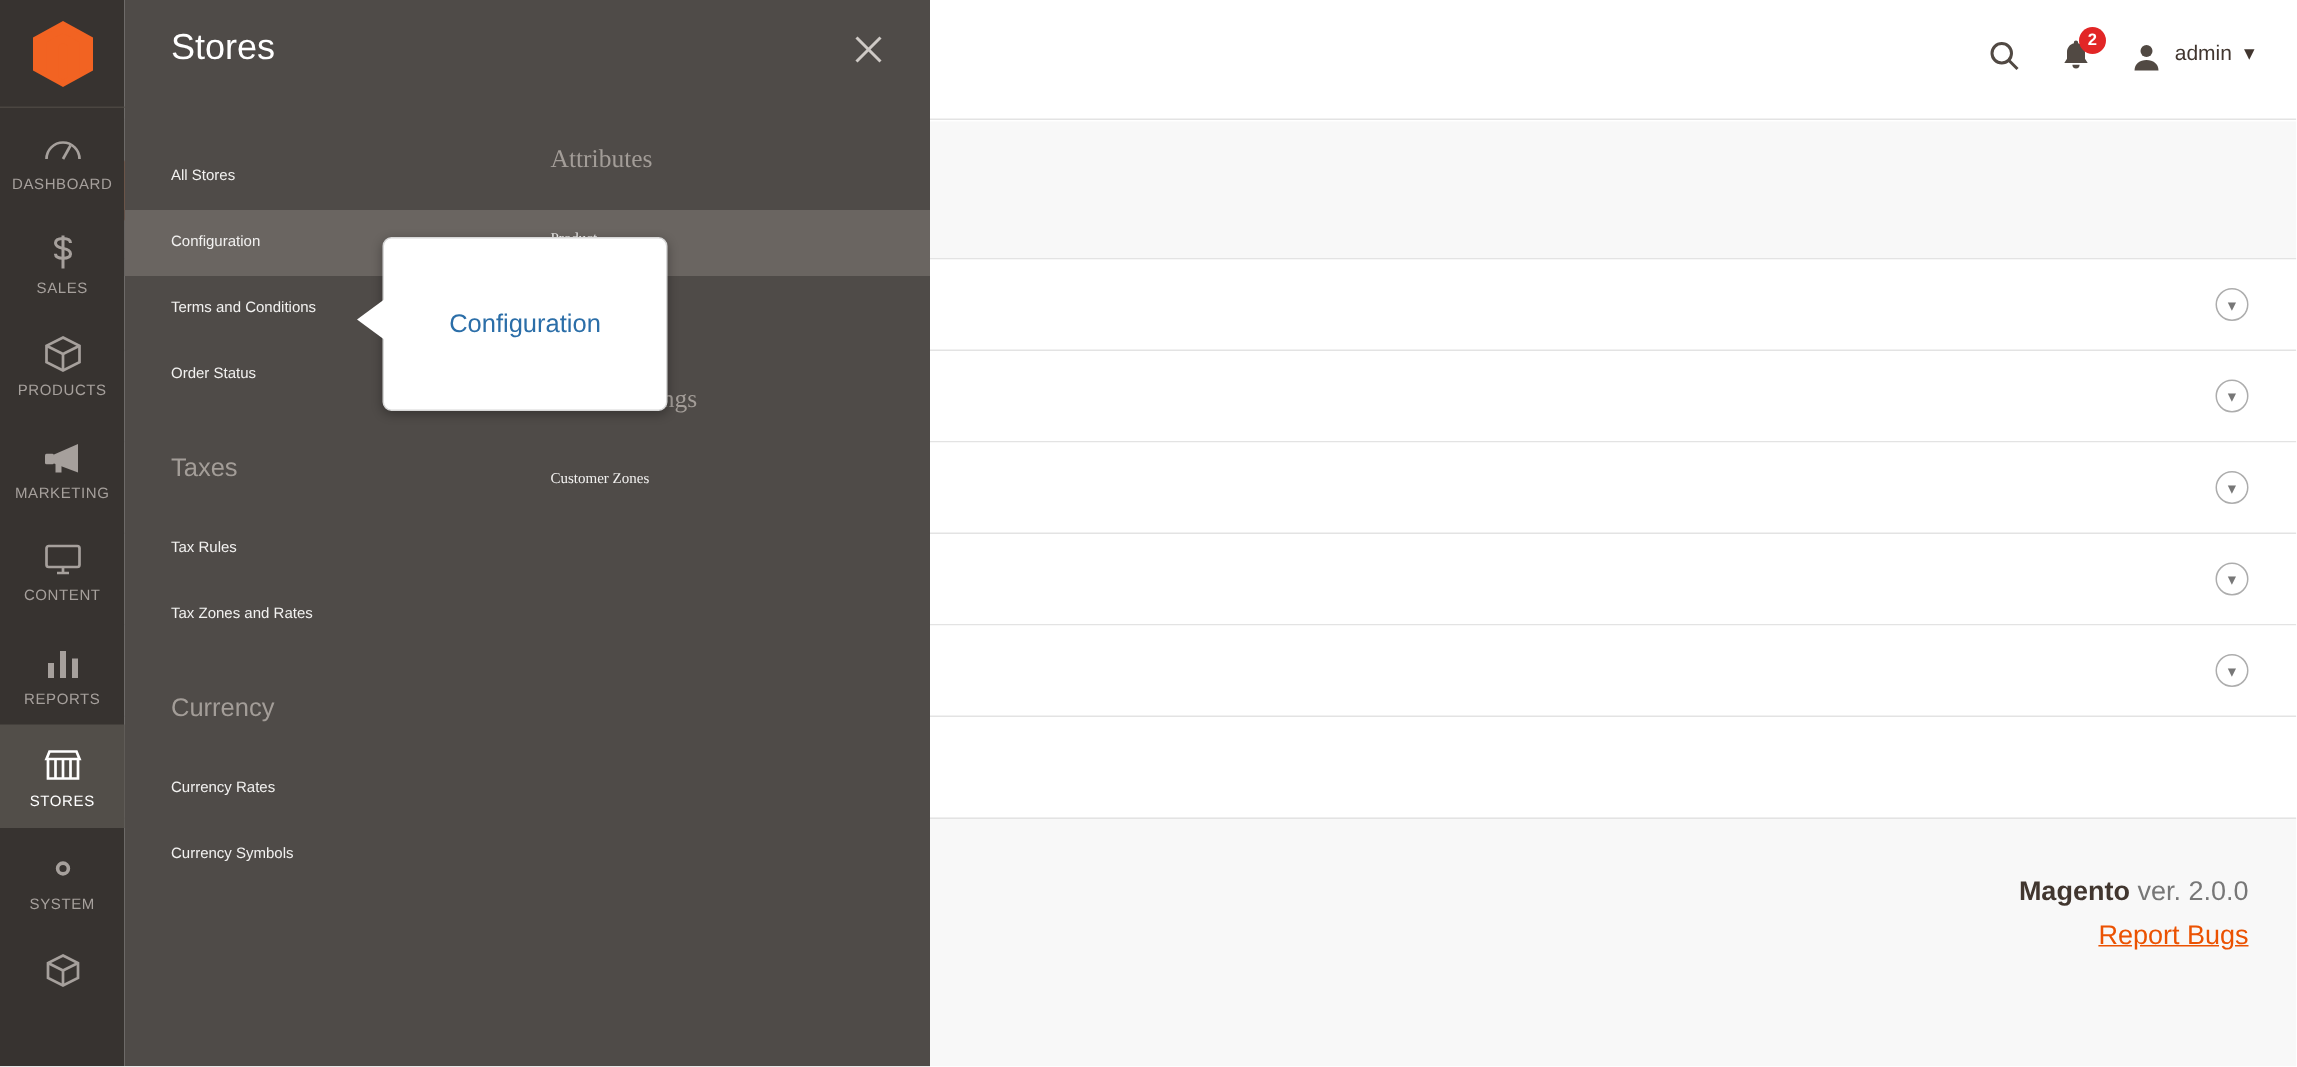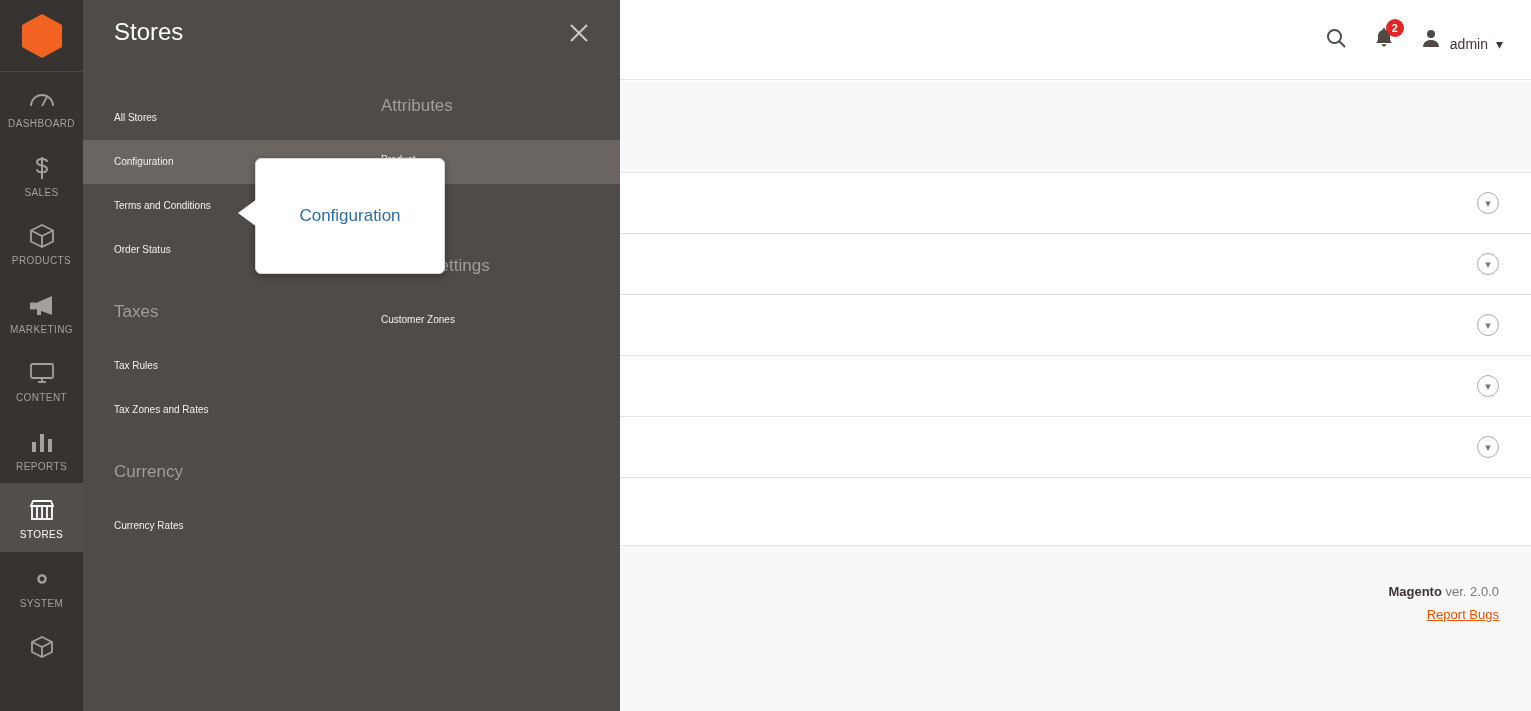--- a/index.html
+++ b/index.html
@@ -45,21 +45,21 @@
     padding-right: 28px;
     border-bottom: 1px solid #e3e3e3;
   }
   .hdr-btn { margin-left: 26px; position: relative; display: flex; align-items: center; cursor: pointer; color: #514943; }
   .badge {
     position: absolute; top: -8px; right: -10px;
     background: #e22626; color: #fff; font-size: 11px; font-weight: bold;
     min-width: 18px; height: 18px; border-radius: 9px;
     display: flex; align-items: center; justify-content: center; padding: 0 4px;
   }
-  .admin-user { display: flex; align-items: flex-end; gap: 8px; font-size: 14px; color: #41362f; }
+  .admin-user { display: flex; align-items: flex-start; gap: 8px; font-size: 14px; color: #41362f; }
 
   
   #content { position: absolute; left: 0; top: 81px; right: 0; bottom: 0; background: #fff; }
   #pagetitlebar {
     height: 92px; background: #f8f8f8; border-bottom: 1px solid #e3e3e3;
     display: flex; align-items: center; padding-right: 32px;
   }
   .save-config-btn {
     background: #eb5202; color: #fff; border: 1px solid #eb5202;
     font-size: 16px; font-weight: bold; padding: 11px 22px; border-radius: 2px; cursor: pointer;
@@ -75,21 +75,21 @@
   .chev {
     width: 22px; height: 22px; border-radius: 50%;
     border: 1px solid #adadad; color: #777;
     display: flex; align-items: center; justify-content: center;
     font-size: 11px; cursor: pointer;
   }
 
   #footer {
     position: absolute; left: 0; right: 0; bottom: 0; height: 166px;
     background: #f8f8f8; border-top: 1px solid #e3e3e3;
-    text-align: right; padding: 38px 32px 0 0; font-size: 13px; color: #777;
+    text-align: right; padding: 38px 32px 0 0; font-size: 18px; color: #777;
   }
   #footer .magver { color: #777; }
   #footer .magver b { color: #41362f; }
   #footer .reportbugs { display: block; margin-top: 8px; color: #eb5202; text-decoration: underline; cursor: pointer; }
 
   
   #flyout {
     position: absolute; left: 83px; top: 0; width: 537px; height: 711px;
     background: #4f4b48; color: #fff; overflow: hidden;
   }
@@ -97,21 +97,21 @@
     position: absolute; left: 31px; top: 18px;
     font-size: 24px; color: #fff; font-weight: normal;
   }
   #flyout .fly-close {
     position: absolute; right: 26px; top: 18px;
     width: 30px; height: 30px; cursor: pointer; color: #cfcac6;
     display: flex; align-items: center; justify-content: center;
   }
   .fly-col { position: absolute; top: 96px; }
   .fly-col.col1 { left: 31px; width: 260px; }
-  .fly-col.col2 { left: 298px; width: 230px; }
+  .fly-col.col2 { left: 284px; width: 230px; font-family: Liberation Serif, serif; }
   .fly-group-title {
     font-size: 17px; color: #a39d98; margin-bottom: 22px; font-weight: normal;
   }
   .fly-link {
     display: block; font-size: 10px; color: #f2f1f0; line-height: 44px;
     padding-left: 0; cursor: pointer; white-space: nowrap;
   }
   .fly-link.hl {
     background: #6a6561;
     margin-left: -31px; padding-left: 31px; width: 537px;
@@ -223,20 +223,21 @@
       <a class="fly-link">Order Status</a>
 
       <div class="fly-spacer"></div>
       <div class="fly-group-title">Taxes</div>
       <a class="fly-link">Tax Rules</a>
       <a class="fly-link">Tax Zones and Rates</a>
 
       <div class="fly-spacer"></div>
       <div class="fly-group-title">Currency</div>
       <a class="fly-link">Currency Rates</a>
+      <a class="fly-link">Currency Symbols</a>
     </div>
 
     <div class="fly-col col2">
       <div class="fly-group-title">Attributes</div>
       <a class="fly-link">Product</a>
       <a class="fly-link">Attribute Set</a>
 
       <div class="fly-spacer"></div>
       <div class="fly-group-title">Other Settings</div>
       <a class="fly-link">Customer Zones</a>

